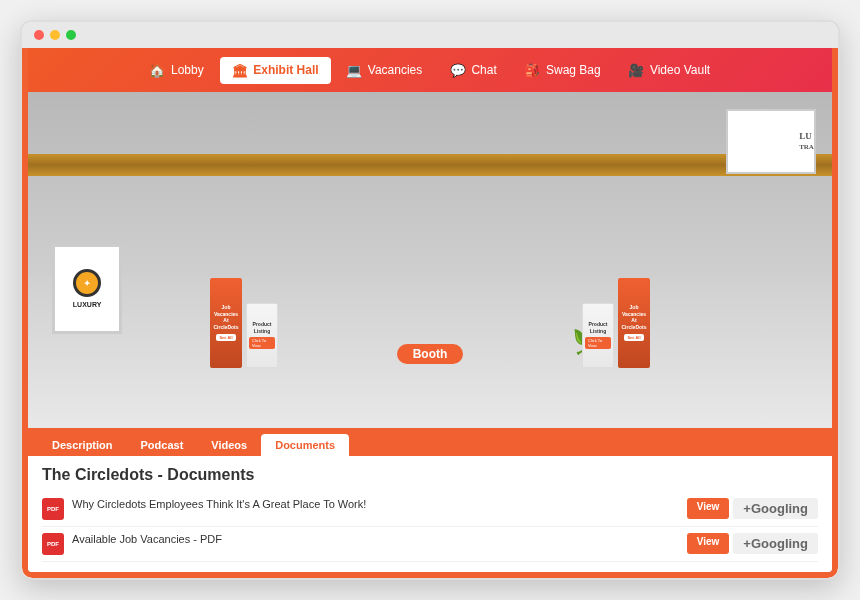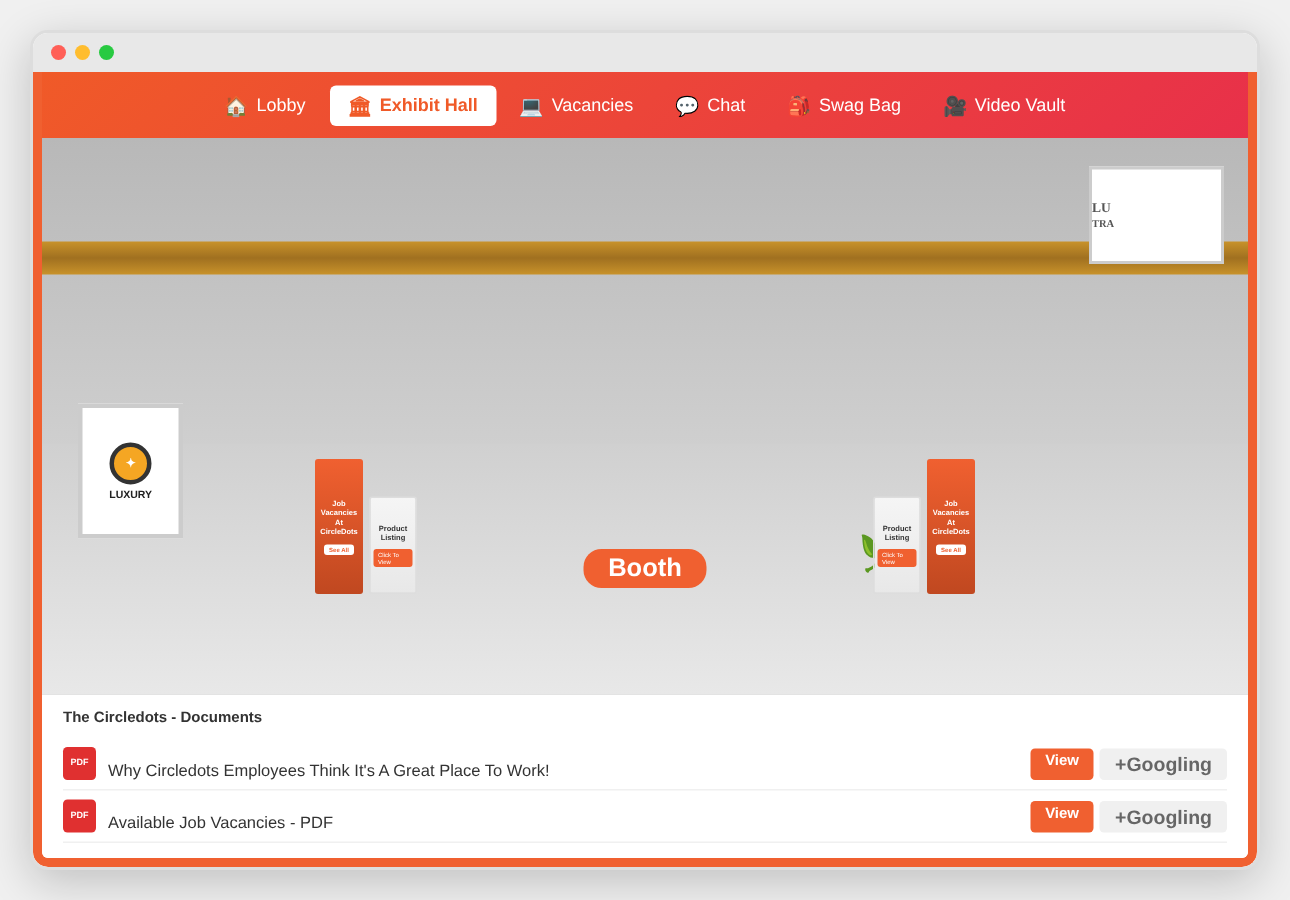--- a/index.html
+++ b/index.html
@@ -144,21 +144,21 @@
     .screen-right {
       position: absolute;
       top: 5%;
       right: 2%;
       width: 90px;
       height: 65px;
       background: white;
       border: 2px solid #ccc;
       display: flex;
       align-items: center;
-      justify-content: flex-start;
+      justify-content: flex-end;
       font-size: 16px;
       font-weight: bold;
       color: #333;
     }
 
     
     .display-left {
       position: absolute;
       left: 3%;
       bottom: 28%;
@@ -203,21 +203,21 @@
       flex-direction: column;
       align-items: center;
     }
 
     
     .booth-label {
       background: #f06030;
       color: white;
       padding: 3px 16px;
       border-radius: 12px;
-      font-size: 17px;
+      font-size: 12px;
       font-weight: bold;
       margin-bottom: 4px;
       z-index: 10;
     }
 
     
     .booth-structure {
       width: 280px;
       display: flex;
       flex-direction: column;
@@ -437,28 +437,28 @@
       color: #f06030;
     }
 
     
     .docs-section {
       background: white;
       padding: 10px 14px;
       flex-shrink: 0;
     }
     .docs-title {
-      font-size: 10px;
+      font-size: 16px;
       font-weight: bold;
       color: #333;
       margin-bottom: 8px;
     }
     .doc-row {
       display: flex;
-      align-items: flex-end;
+      align-items: flex-start;
       gap: 8px;
       padding: 6px 0;
       border-bottom: 1px solid #f0f0f0;
     }
     .doc-pdf-icon {
       width: 22px;
       height: 22px;
       background: #e03030;
       border-radius: 3px;
       display: flex;
@@ -580,20 +580,26 @@
           </div>
         </div>
 
         <div class="booth">
           <div class="booth-label">Booth</div>
         </div>
       </div>
 
     </div>
 
+    <div class="doc-tabs">
+      <div class="doc-tab">Description</div>
+      <div class="doc-tab">Podcast</div>
+      <div class="doc-tab">Videos</div>
+      <div class="doc-tab active">Documents</div>
+    </div>
 
     <div class="docs-section">
       <div class="docs-title">The Circledots - Documents</div>
 
       <div class="doc-row">
         <div class="doc-pdf-icon">PDF</div>
         <div class="doc-name">Why Circledots Employees Think It's A Great Place To Work!</div>
         <div class="doc-actions">
           <div class="doc-btn view">View</div>
           <div class="doc-btn googling">+Googling</div>

